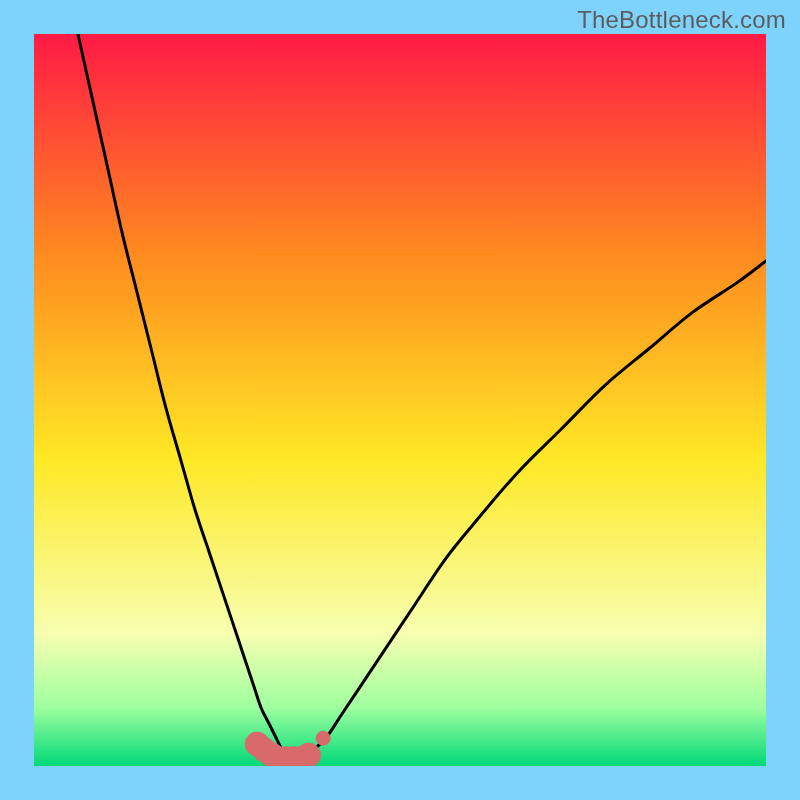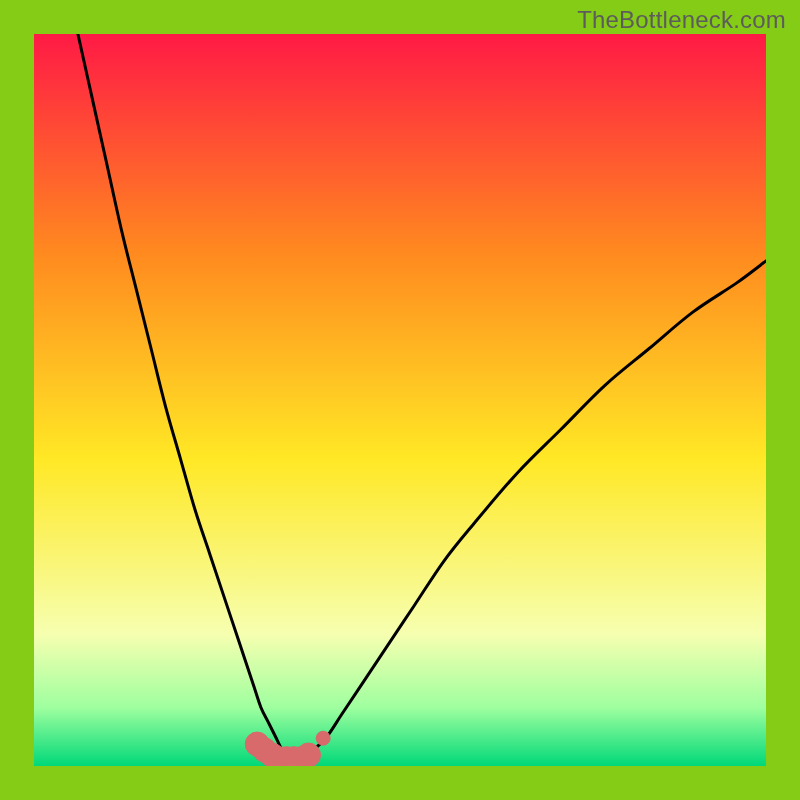--- a/index.html
+++ b/index.html
@@ -10,21 +10,21 @@
     background: #000;
     overflow: hidden;
     font-family: Arial, Helvetica, sans-serif;
   }
   .frame {
     position: absolute;
     top: 0;
     left: 0;
     width: 800px;
     height: 800px;
-    background: #84cc16;
+    background: #7dd3fc;
   }
   .plot-area {
     position: absolute;
     top: 34px;
     left: 34px;
     width: 732px;
     height: 732px;
     
   }
   .watermark {

